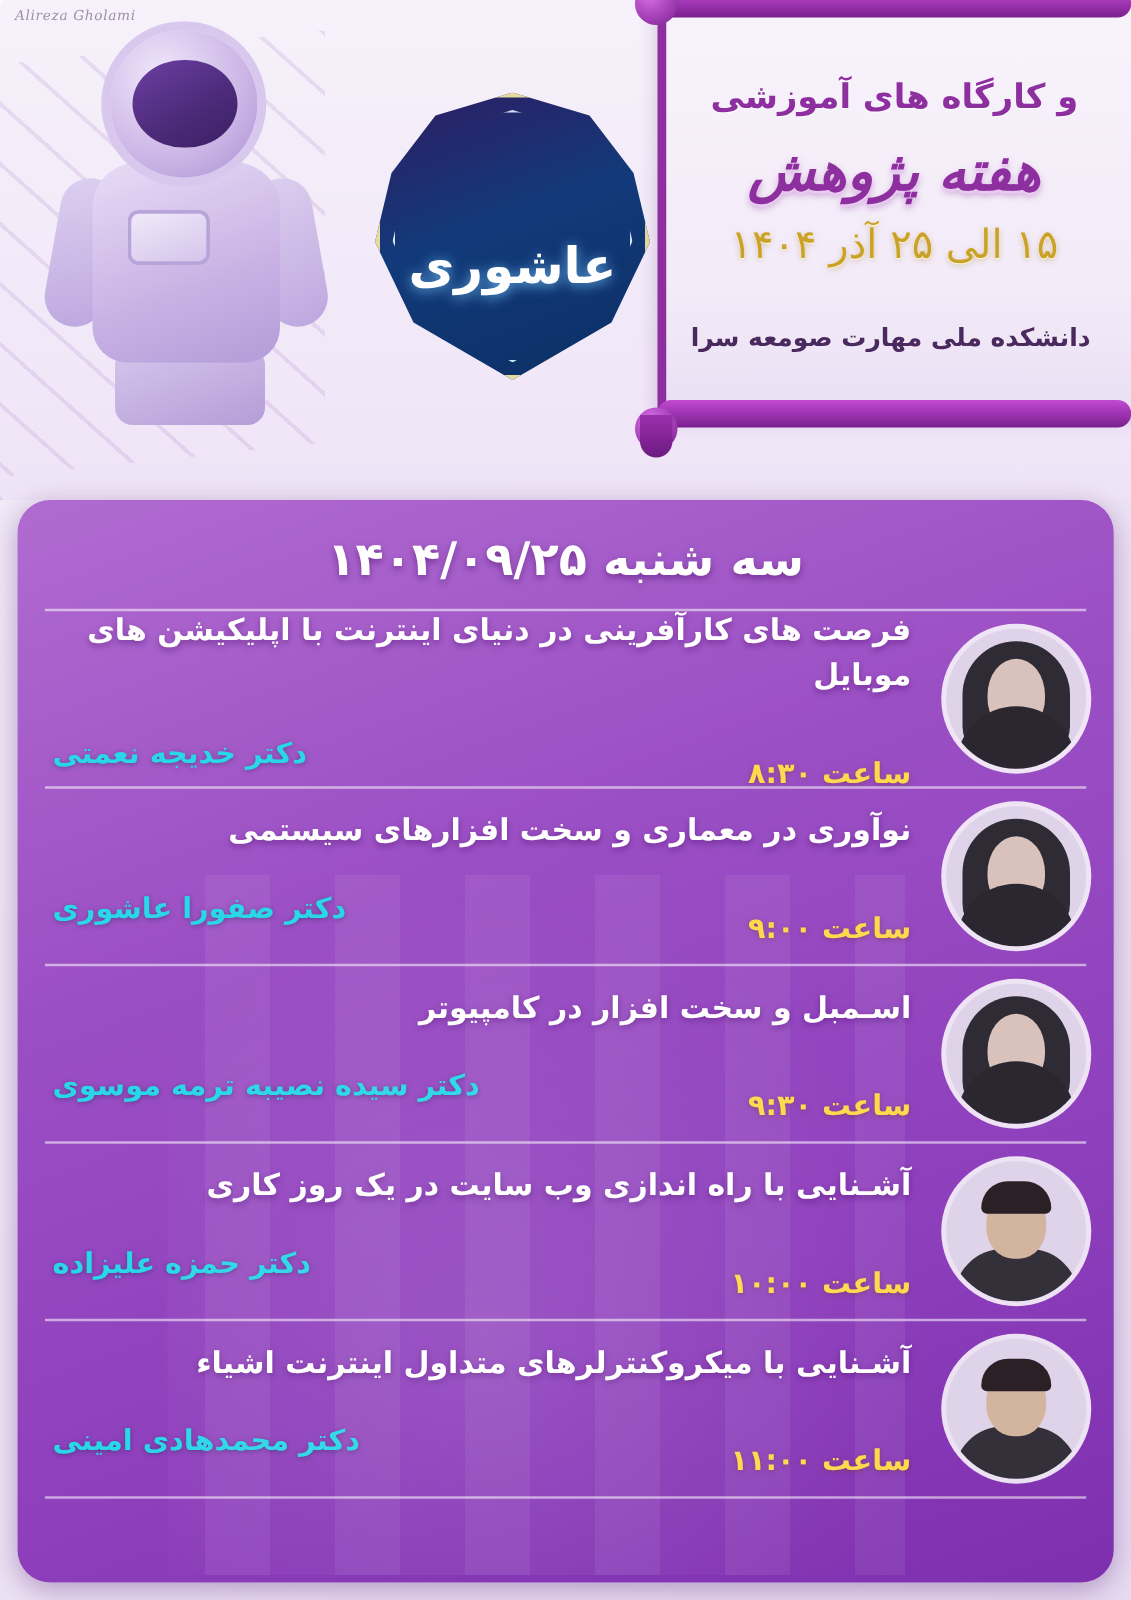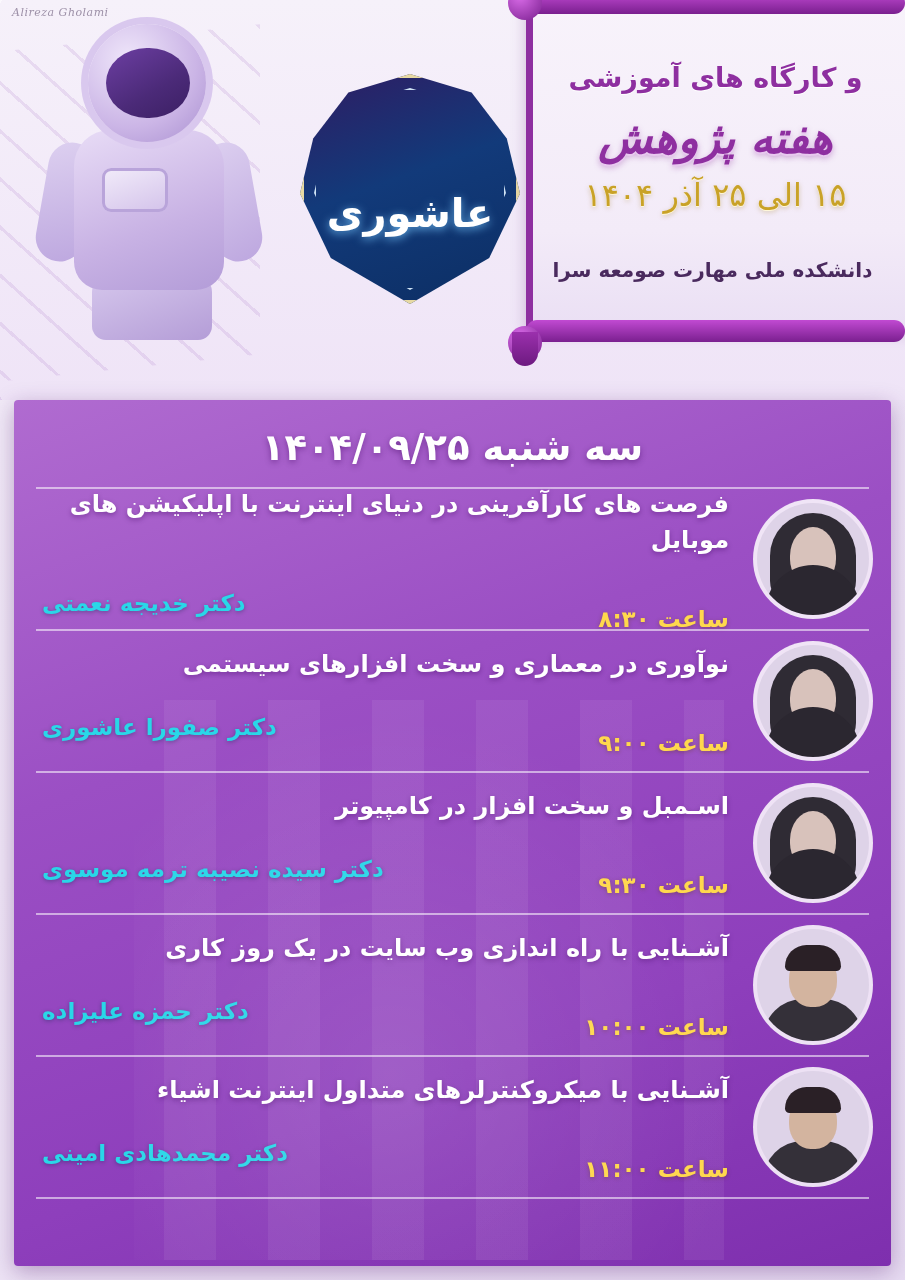--- a/index.html
+++ b/index.html
@@ -157,21 +157,21 @@
     font-size:21px;font-weight:bold;color:#c9a227;
   }
   .scroll .faculty{
     position:absolute;left:30px;right:10px;top:258px;text-align:center;
     font-size:20px;font-weight:bold;color:#4a2a5e;
   }
 
   
   .card{
     position:absolute;left:14px;top:400px;width:877px;height:866px;
-    border-radius:4px;
+    border-radius:26px;
     background:linear-gradient(160deg,#b06bd0 0%,#9b4fc4 35%,#8e3fbc 70%,#7e2fae 100%);
     box-shadow:0 6px 22px rgba(80,20,110,.35);
     overflow:hidden;
   }
   .card:before{
     content:"";position:absolute;left:150px;top:300px;width:560px;height:560px;
     background:
       repeating-linear-gradient(90deg,rgba(255,255,255,.07) 0 52px,transparent 52px 104px);
     opacity:.9;
   }

